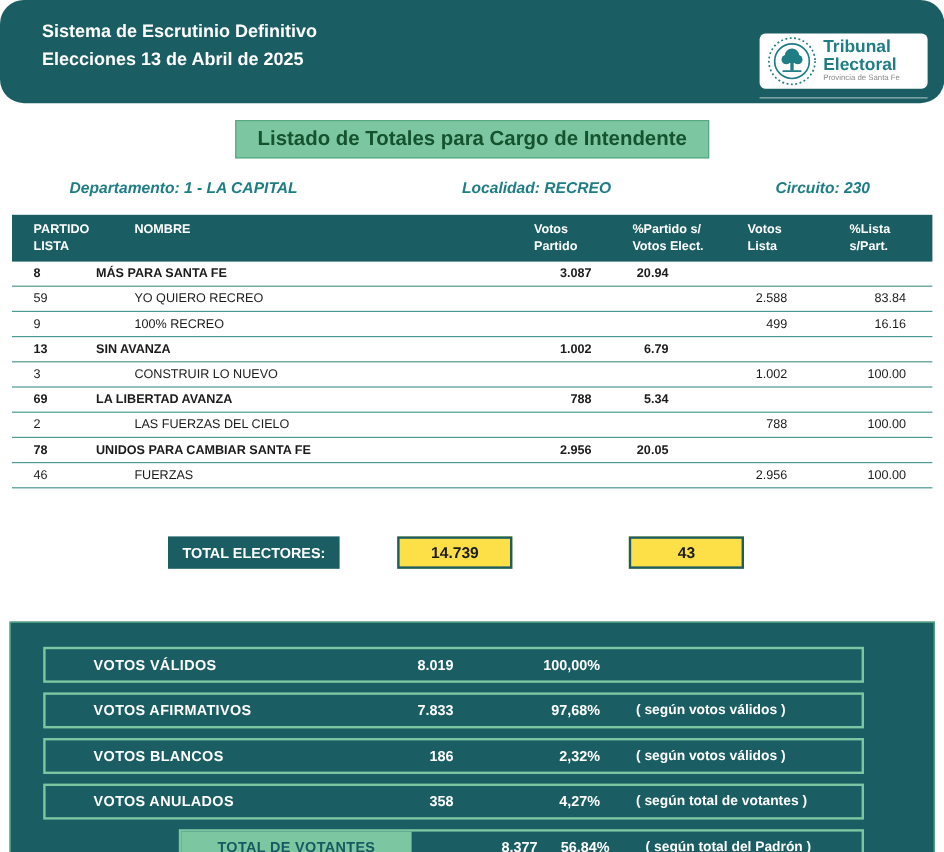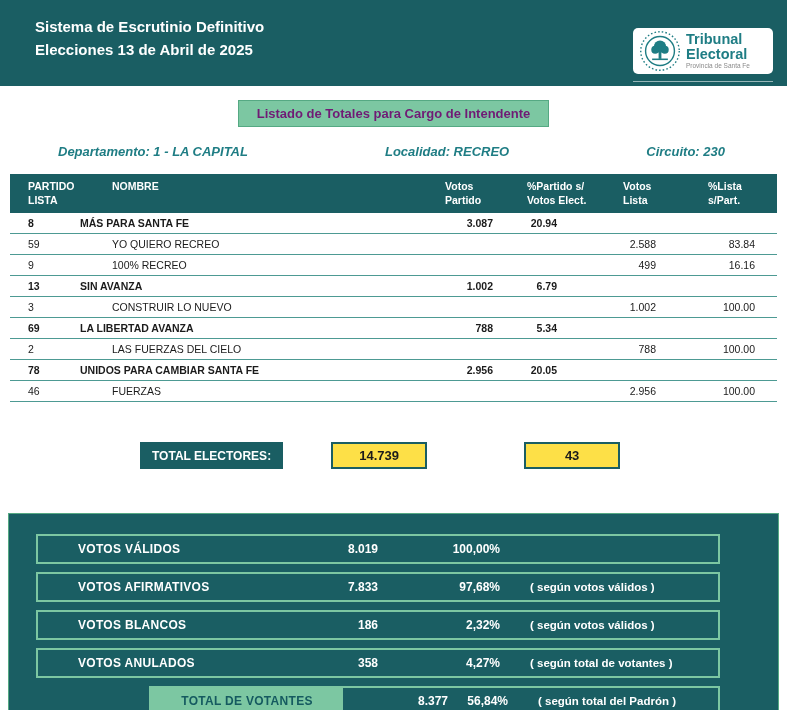--- a/index.html
+++ b/index.html
@@ -12,39 +12,39 @@
   }
   *{box-sizing:border-box;}
   html,body{margin:0;padding:0;}
   body{
     width:787px;height:710px;overflow:hidden;background:#ffffff;
     font-family:"Liberation Sans", sans-serif;color:var(--text-dark);
   }
   
   .header{
     background:var(--teal);height:86px;display:flex;justify-content:space-between;
-    padding-left:35px;color:#fff;
+    padding-left:35px;color:#fff;border-radius:20px;
   }
   .header-titles{padding-top:15px;font-weight:bold;font-size:15px;line-height:1.55;}
   .header-right{display:flex;flex-direction:column;align-items:flex-end;padding:5px 14px 0 0;}
   .logo-box{
     background:#fff;border-radius:5px;width:140px;height:54px;
     display:flex;align-items:center;gap:5px;padding:2px 6px;margin-top:23px;
   }
   .logo-text{line-height:1.02;}
   .logo-text .t1{font-size:14.5px;font-weight:bold;color:var(--teal-light);}
   .logo-sub{font-size:6.5px;color:#8a8a8a;margin-top:2px;}
   .header-date{
     margin-top:7px;font-size:8.5px;color:#fff;width:140px;text-align:center;
     border-top:1px solid rgba(255,255,255,.55);padding-top:3px;text-decoration:underline;
   }
   
   .banner{
-    margin:14px auto 0;width:fit-content;background:var(--green);color:#701a75;
-    font-weight:bold;font-size:13px;padding:5px 18px;border:1px solid var(--green-dark);
+    margin:14px auto 0;width:fit-content;background:var(--green);color:#14532d;
+    font-weight:bold;font-size:17px;padding:5px 18px;border:1px solid var(--green-dark);
   }
   
   .location{
     display:flex;justify-content:space-between;padding:0 62px 0 58px;margin-top:17px;
     color:var(--teal-light);font-style:italic;font-weight:bold;font-size:13px;
   }
   
   .rtable{margin:15px 10px 0;}
   .thead,.trow{
     display:grid;grid-template-columns:68px 357px 88px 100px 85px 1fr;align-items:center;

